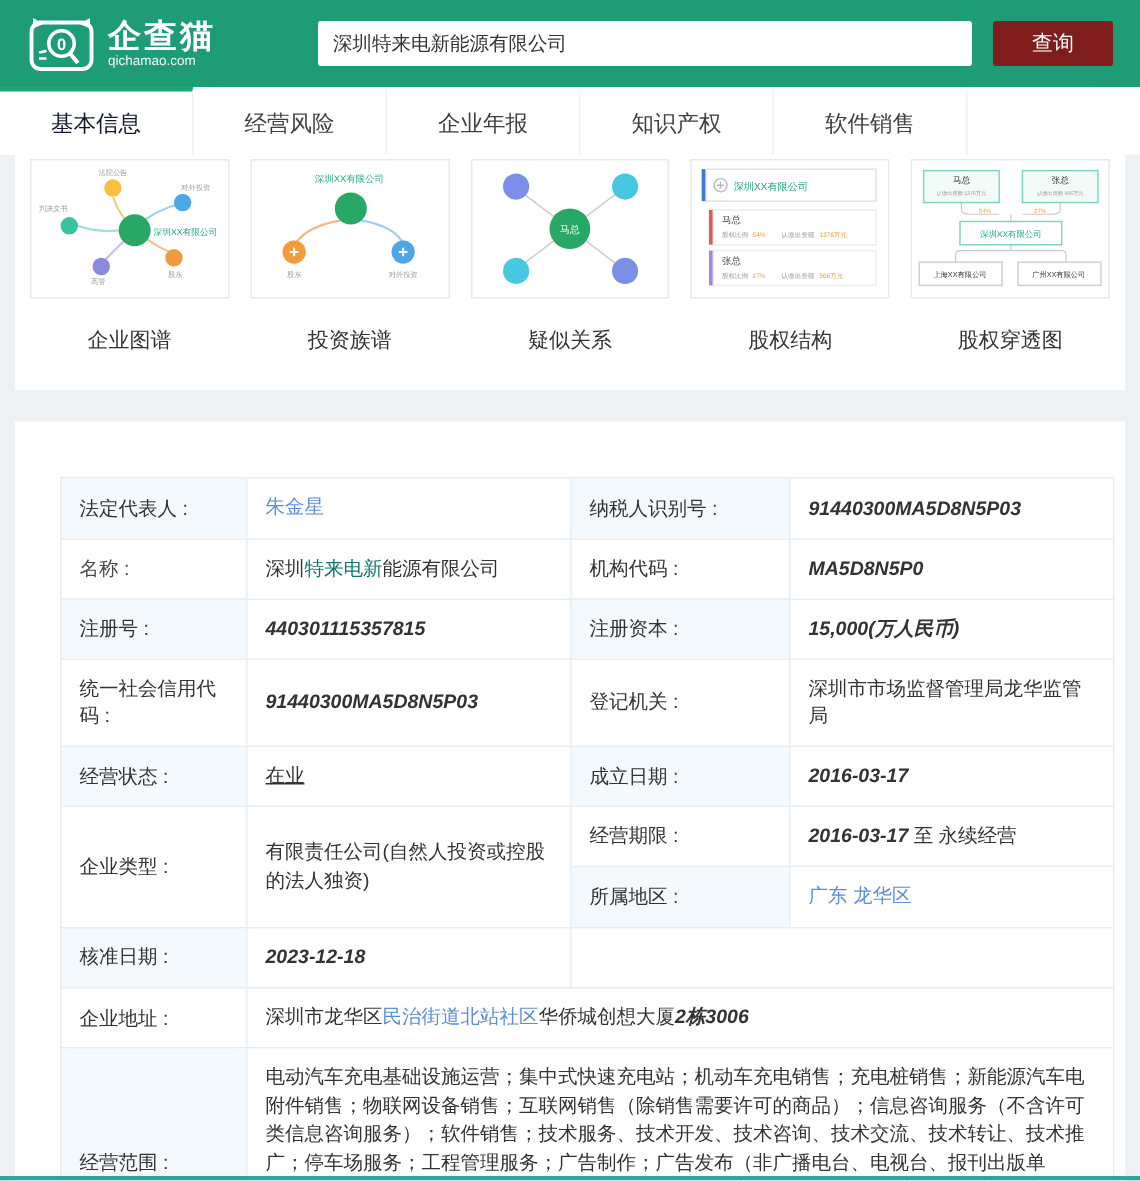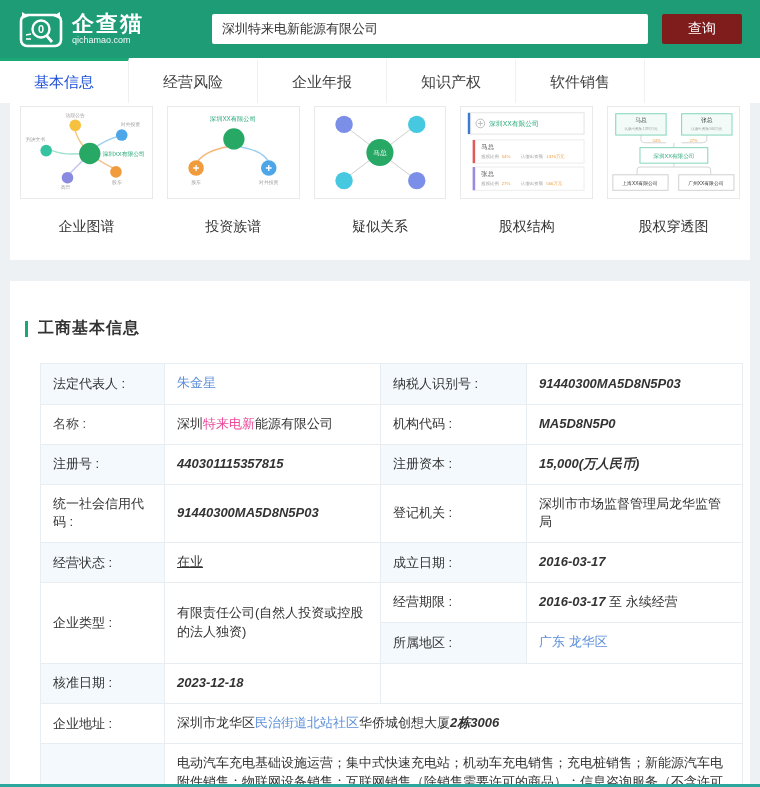--- a/index.html
+++ b/index.html
@@ -17,21 +17,21 @@
   .search-input { width:436px; height:30px; border:none; border-radius:2px; padding:0 10px;
     font-size:13px; color:#333; outline:none; font-family:inherit; }
   .search-btn { width:80px; height:30px; margin-left:14px; background:#7f1d1d; color:#fff;
     border:none; border-radius:2px; font-size:14px; cursor:pointer; font-family:inherit; }
 
   
   .tabs { display:flex; background:#fff; height:45px; width:775px; }
   .tab { width:129px; border-top:3px solid transparent; border-right:1px solid #f0f0f0;
     display:flex; align-items:center; justify-content:center; font-size:15px; color:#3f3f3f;
     cursor:pointer; background:#fff; }
-  .tab.active { border-top-color:#1ba876; color:#1d4ed8; }
+  .tab.active { border-top-color:#1ba876; color:#0f172a; }
 
   
   .card { background:#fff; margin:0 10px; }
   .thumbs-card { padding:3px 10px 24px; }
   .thumbrow { display:flex; gap:14px; }
   .thumb { flex:1; cursor:pointer; }
   .thumb-box { height:93px; border:1px solid #e9e9e9; background:#fff; overflow:hidden; }
   .thumb-box svg { width:100%; height:100%; display:block; }
   .thumb-cap { text-align:center; font-size:14px; color:#333; margin-top:19px; }
   .t-lab { font-size:5px; fill:#9b9b9b; }
@@ -48,21 +48,21 @@
     vertical-align:middle; word-break:break-all; }
   td.lbl { color:#8aa5ca; background:#fff; }
   td.lbl.shaded { background:#f3f9fc; }
   td.lbl.dark { color:#4a4a4a; }
   td.top { vertical-align:top; }
   td.val { background:#fff; line-height:1.45; }
   td.empty { background:#fff; }
   .v-plain { color:#333; }
   .v-num { color:#333; font-weight:bold; font-style:italic; }
   .v-link { color:#5b8ed9; cursor:pointer;font-family:Liberation Mono, monospace; }
-  .v-hl { color:#ec4899; }
+  .v-hl { color:#0f766e; }
   .v-under { color:#333; text-decoration:underline; cursor:pointer; }
 
   .bottom-strip { position:absolute; left:0; bottom:0; width:760px; height:3px; background:#2ba79d; }
 </style>
 </head>
 <body>
 
 <div class="header">
   <div class="brand">
     <svg viewBox="0 0 46 40">
@@ -213,24 +213,20 @@
           <text x="101" y="79.5" text-anchor="middle" font-size="5" fill="#333">广州XX有限公司</text>
         </svg>
       </div>
       <div class="thumb-cap">股权穿透图</div>
     </div>
 
   </div>
 </div>
 
 <div class="card main-card">
-  <div class="sec-title">
-    <div class="sec-bar"></div>
-    <div class="sec-text">工商基本信息</div>
-  </div>
   <table class="info">
     <colgroup>
         <col style="width:124px">
         <col style="width:216px">
         <col style="width:146px">
         <col style="width:216px">
       </colgroup>
     <tbody>
         <tr>
           <td class="lbl shaded">法定代表人 :</td>

